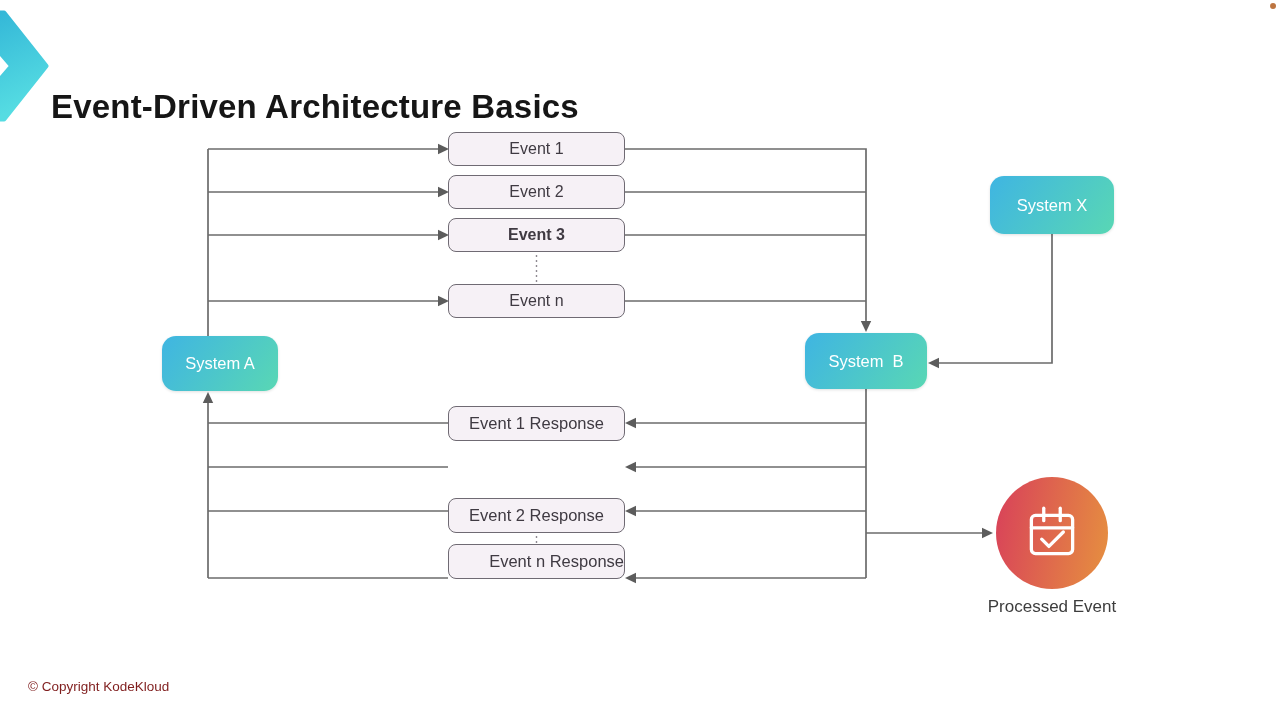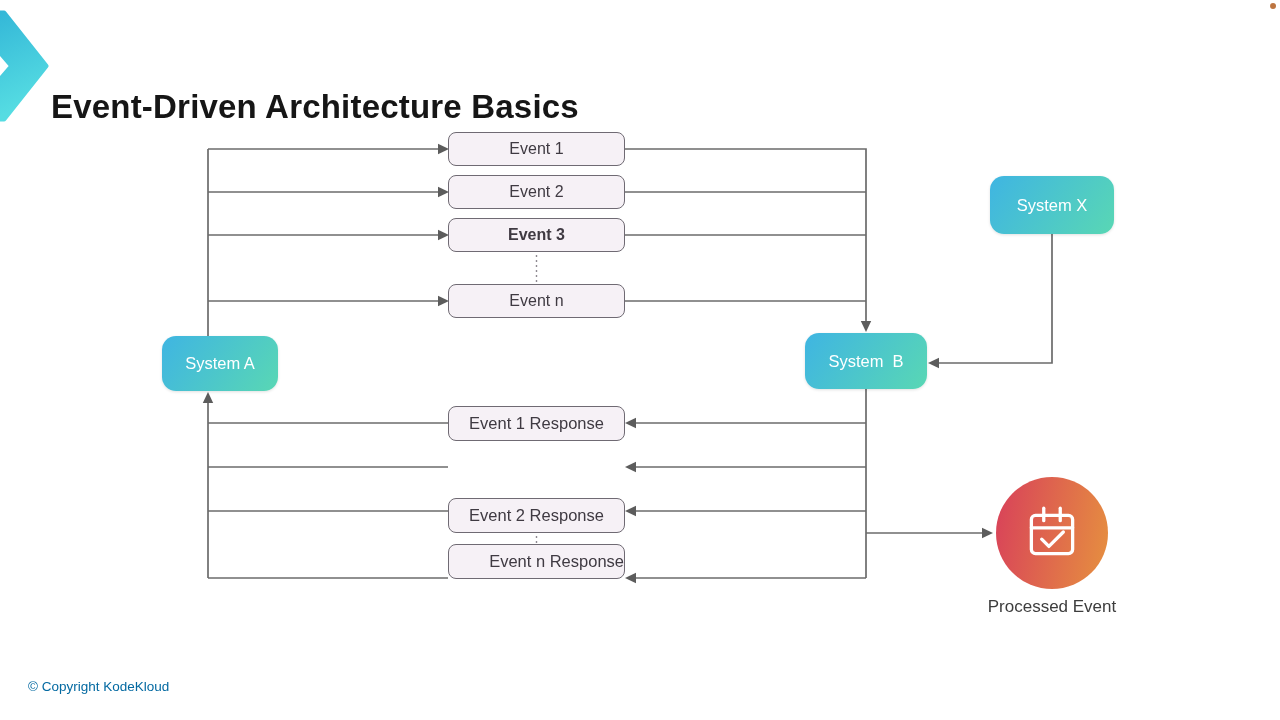--- a/index.html
+++ b/index.html
@@ -47,21 +47,21 @@
   .sysA{left:162px;top:336px;width:116px;height:55px;}
   .sysB{left:805px;top:333px;width:122px;height:56px;}
   .sysX{left:990px;top:176px;width:124px;height:58px;}
 
   .proc-circle{position:absolute;left:996px;top:477px;width:112px;height:112px;border-radius:50%;
         background:linear-gradient(100deg,var(--proc-start),var(--proc-end));
         display:flex;align-items:center;justify-content:center;}
   .proc-label{position:absolute;left:952px;top:597px;width:200px;text-align:center;
         font-size:17px;color:#3d3d3d;}
 
-  .copyright{position:absolute;left:28px;top:679px;font-size:13.5px;color:#0369a1;}
+  .copyright{position:absolute;left:28px;top:679px;font-size:13.5px;color:#7f1d1d;}
 </style>
 </head>
 <body>
 
 <div class="slide">
 
   <svg class="logo" viewBox="0 0 50 106" width="50" height="106">
     <defs>
       <linearGradient id="lg" x1="0" y1="0" x2="0.35" y2="1">
         <stop offset="0" stop-color="#2fb2d6"></stop>

